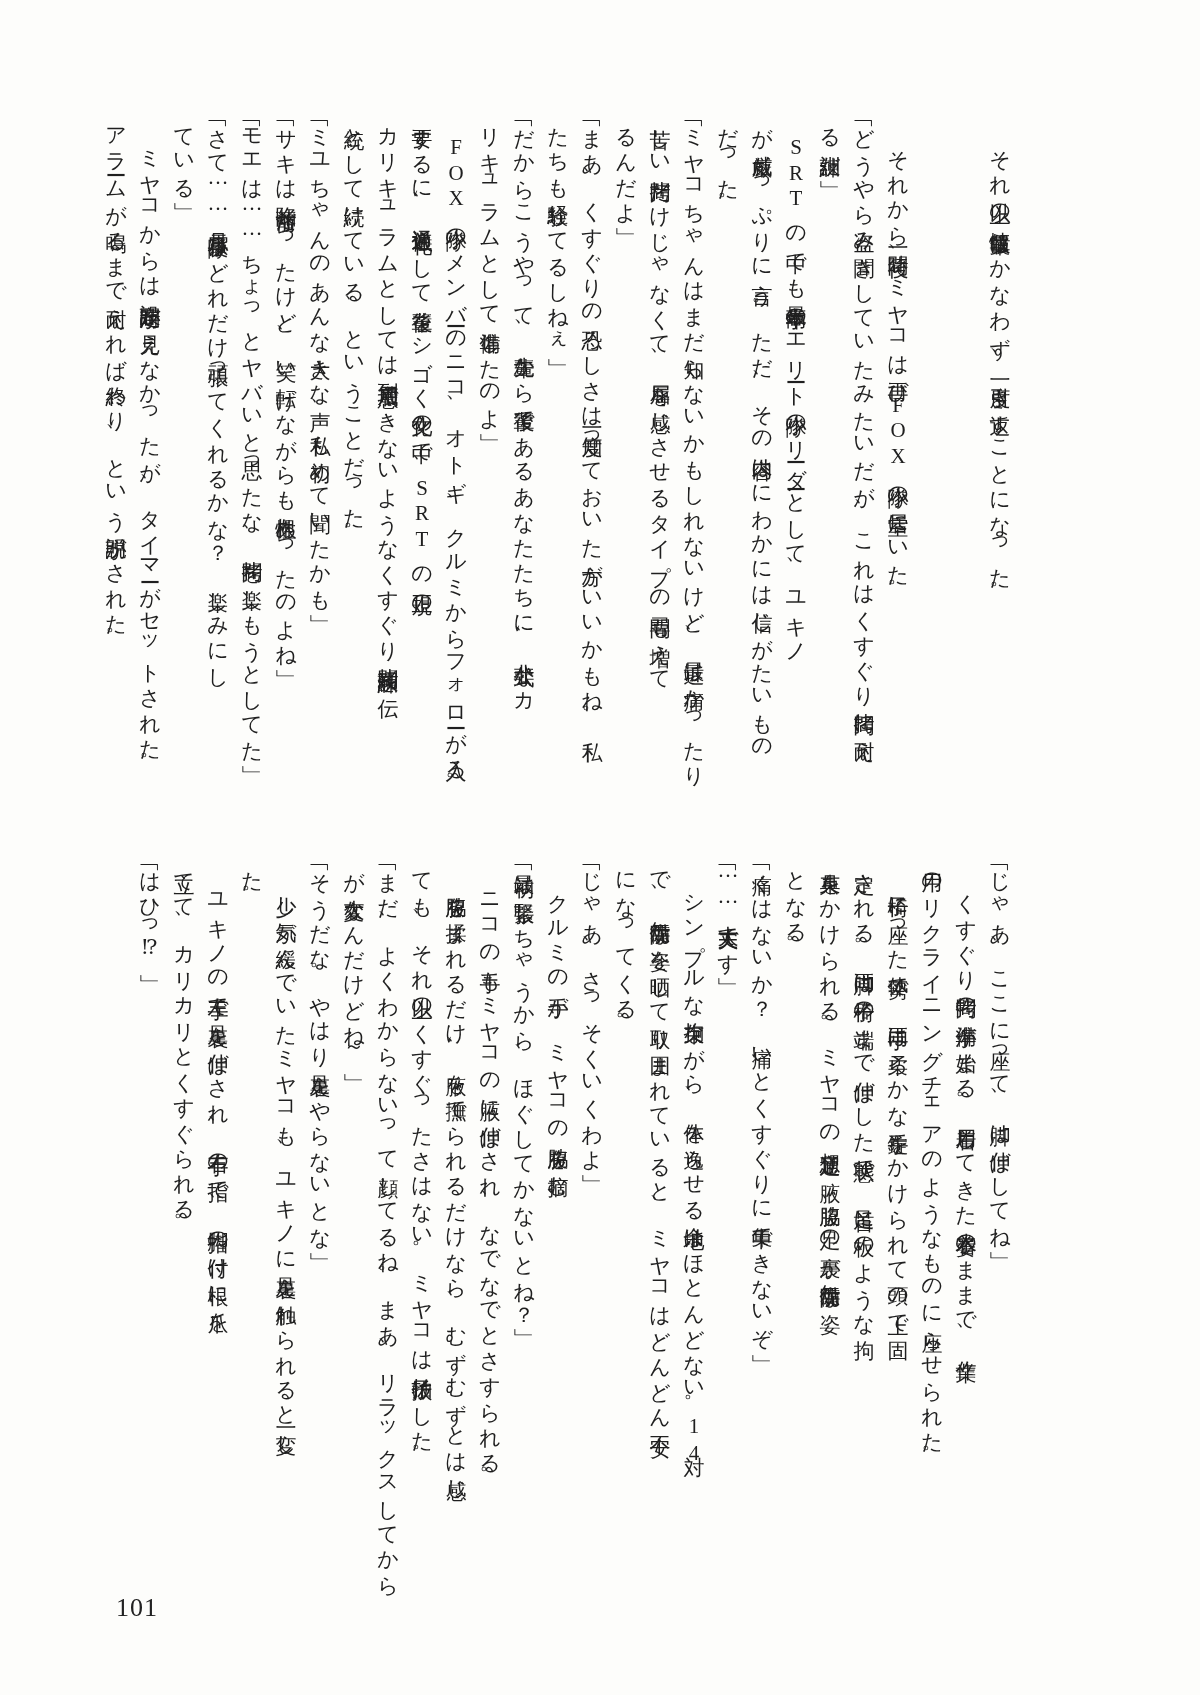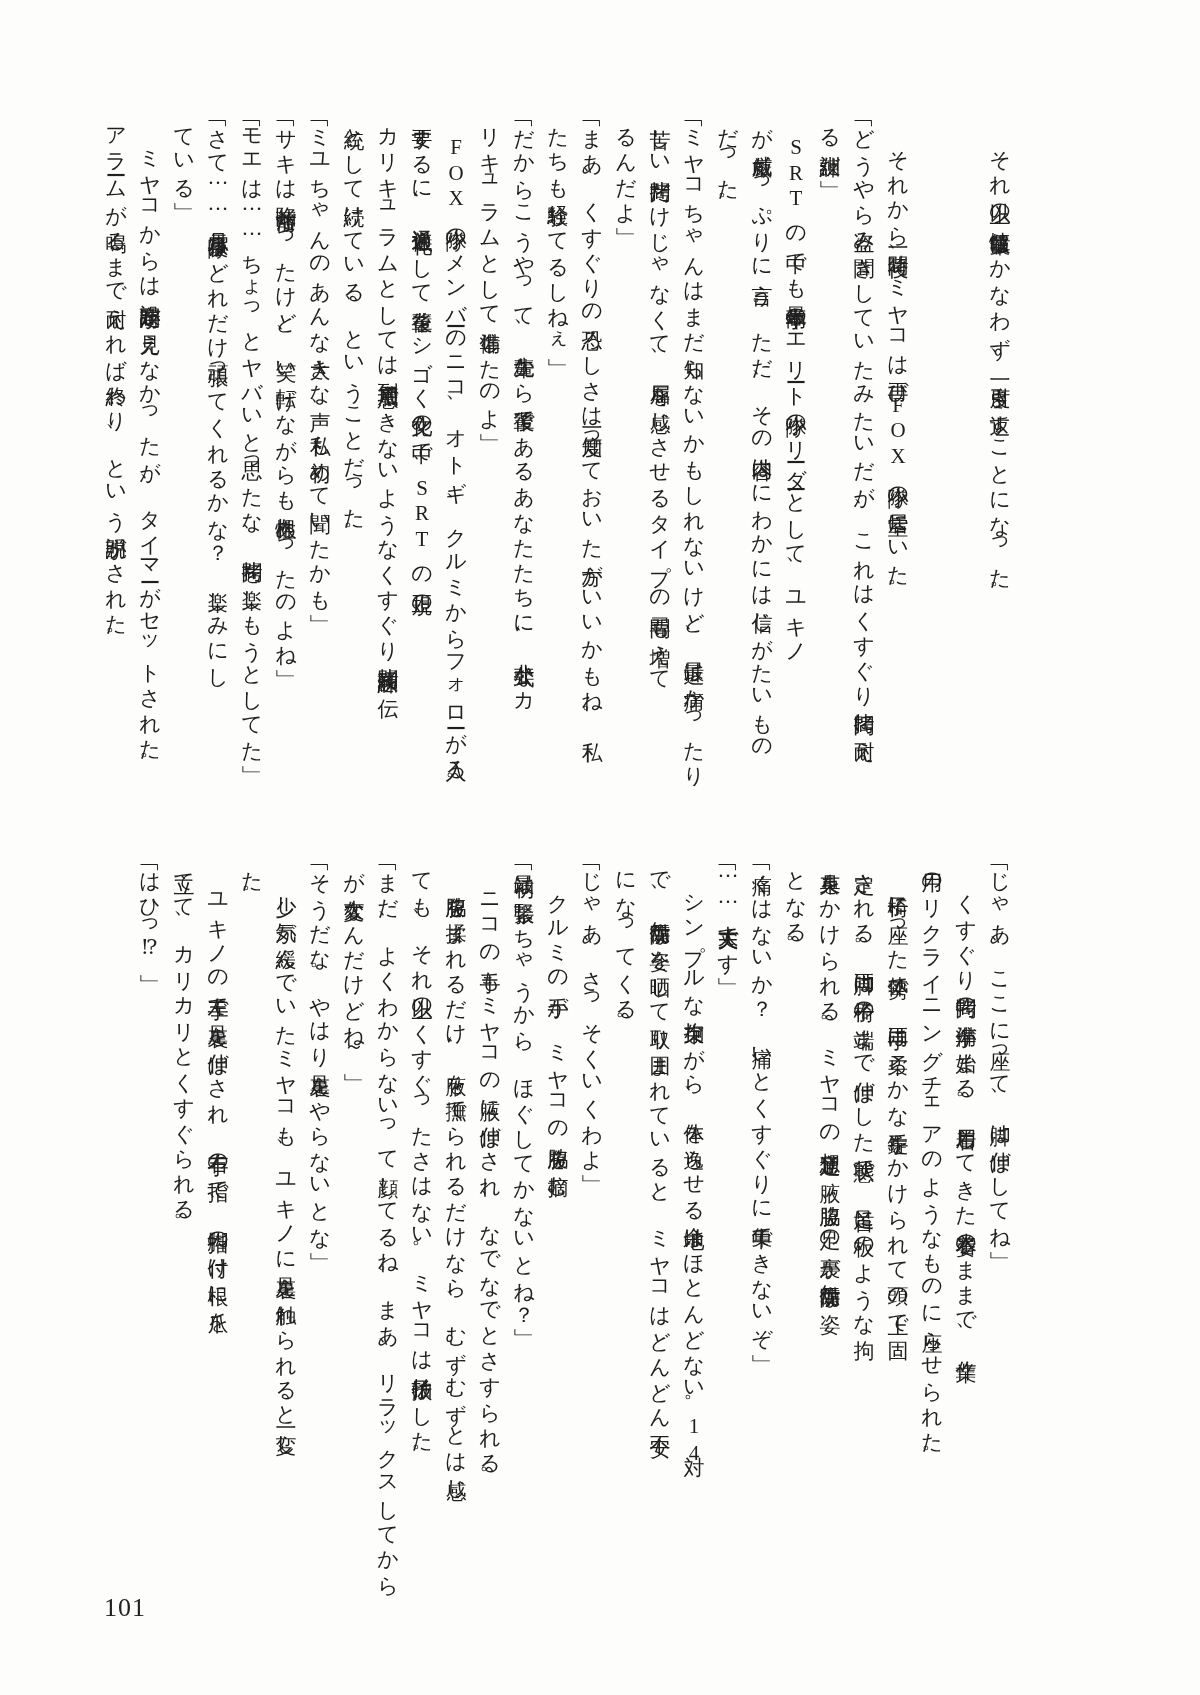--- a/index.html
+++ b/index.html
@@ -23,21 +23,21 @@
     font-size: 21px;
     line-height: 34px;        
     letter-spacing: 1.4px;    
     color: #1f1f1f;
     height: 724px;
   }
   .vtext.upper { top: 113px; right: 183px; }
   .vtext.lower { top: 857px; right: 183px; }
   .page-number {
     position: absolute;
-    left: 104px;
+    left: 116px;
     top: 1593px;
     font-family: "Liberation Serif", "DejaVu Serif", serif;
     font-size: 26px;
     letter-spacing: 1px;
     color: #222222;
   }
 </style>
 </head>
 <body>
 

